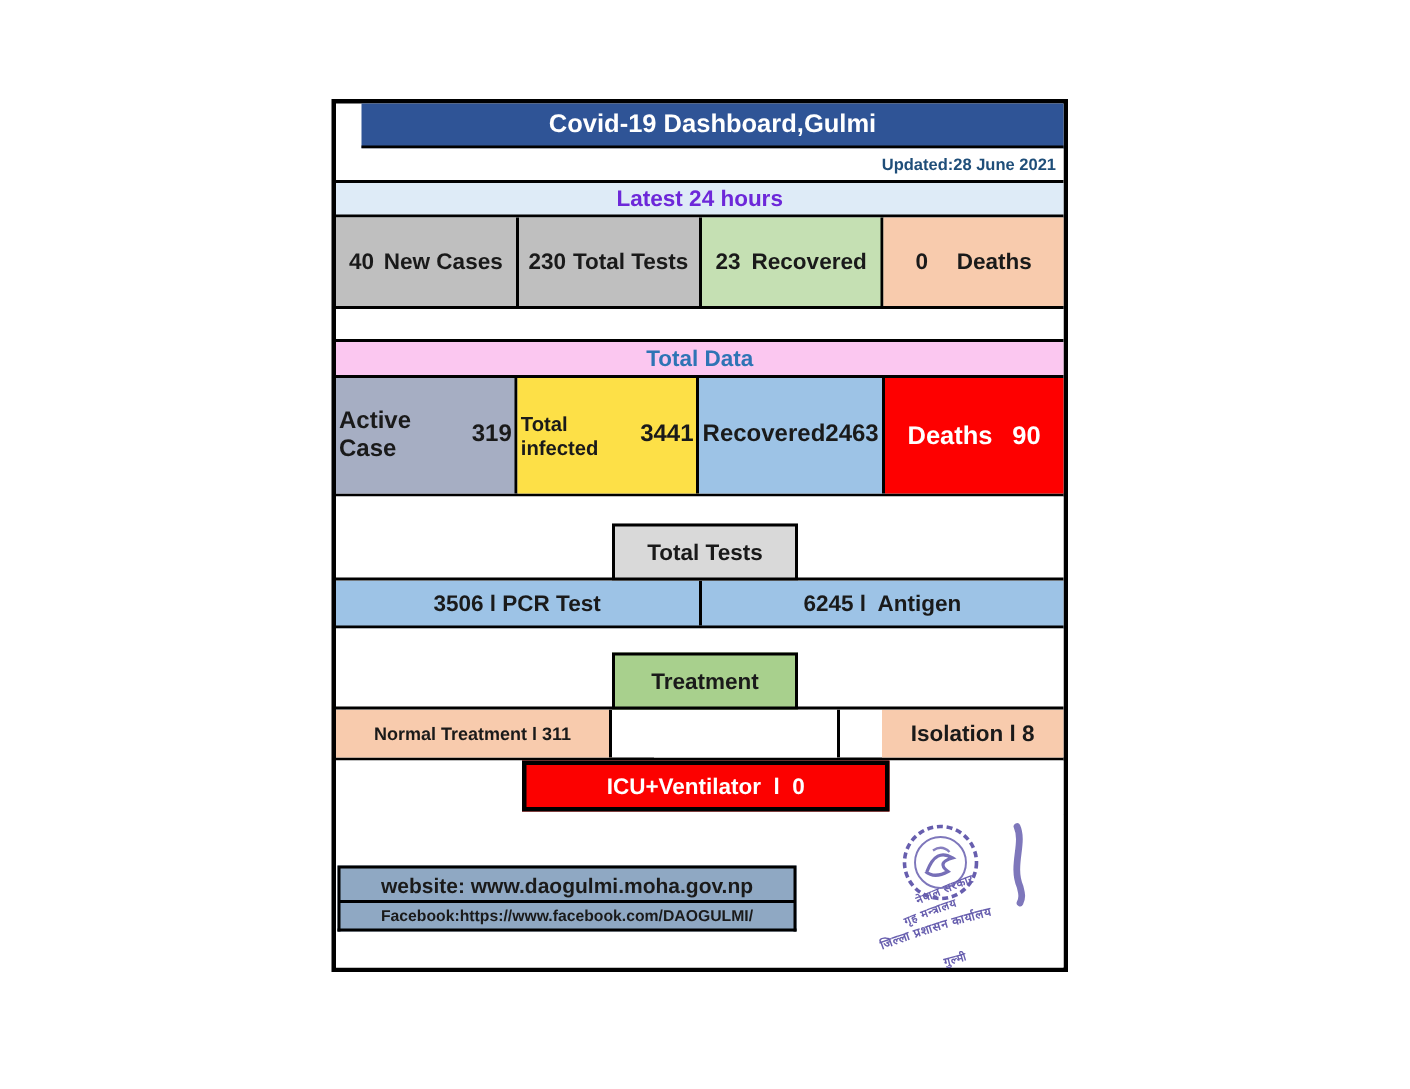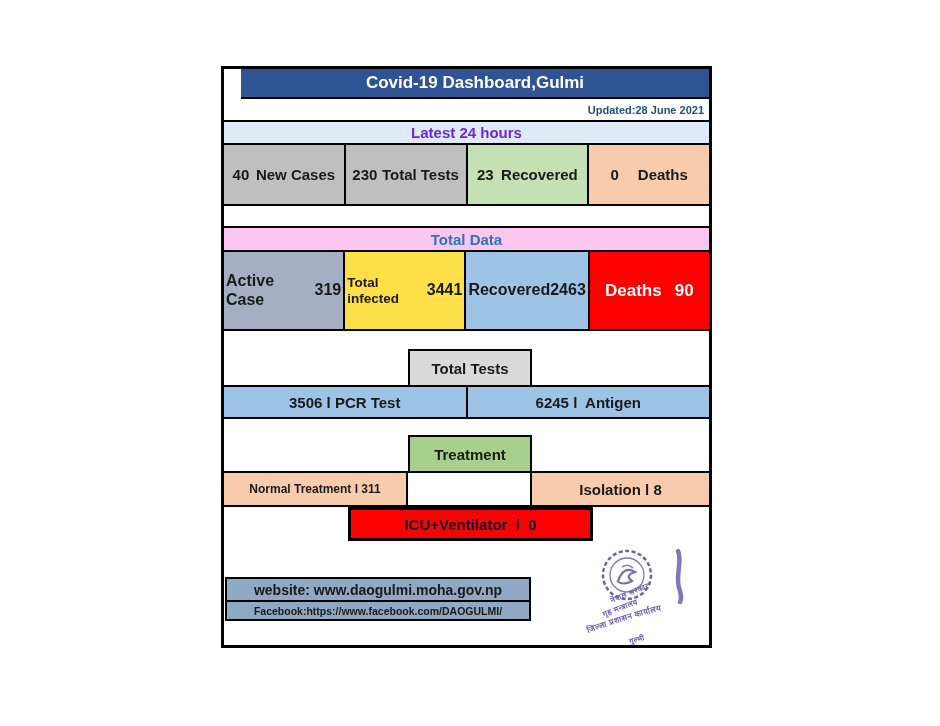--- a/index.html
+++ b/index.html
@@ -45,29 +45,29 @@
     border: 2px solid #000; display: flex; align-items: center; justify-content: center;
     font-size: 15px; z-index: 2; }
   .tests-box { background: #D9D9D9; }
   .treat-box { background: #A8D08D; }
 
   .tests-row { height: 32px; background: #9DC3E6; display: flex; border-bottom: 2px solid #000; font-size: 15px; }
   .tests-row .half { flex: 1; display: flex; align-items: center; justify-content: center; white-space: pre; }
   .tests-row .half:first-child { border-right: 2px solid #000; }
 
   .treatment-area { height: 54px; position: relative; background: #fff; border-bottom: 2px solid #000; text-align: right; }
-  .treatment-row { height: 34px; display: flex; border-bottom: 2px solid #000; }
+  .treatment-row { height: 34px; display: flex; border-bottom: 2px solid #000; gap: 28px; }
   .treat-cell { display: flex; align-items: center; justify-content: center; white-space: pre; }
   .normal-cell { width: 184px; background: #F8CBAD; font-size: 12px; border-right: 2px solid #000; }
   .mid-cell { width: 124px; background: #fff; border-right: 2px solid #000; }
   .isolation-cell { flex: 1; background: #F8CBAD; font-size: 15px; }
 
   .icu-row { height: 36px; position: relative; background: #fff; }
   .icu-bar { position: absolute; left: 124px; top: 0; width: 245px; height: 34px;
-    background: #FC0100; border: 3px solid #000; color: #0f172a; font-size: 15px;
+    background: #FC0100; border: 3px solid #000; color: #ffffff; font-size: 15px;
     display: flex; align-items: center; justify-content: center; white-space: pre; }
 
   .footer { flex: 1; position: relative; background: #fff; padding-left: 48px; }
   .links { position: absolute; left: 1px; top: 34px; }
   .website-box { width: 306px; height: 25px; background: #8FA8C3; border: 2px solid #000;
     display: flex; align-items: center; justify-content: center; font-size: 14px; }
   .facebook-box { width: 306px; height: 19px; background: #8FA8C3; border: 2px solid #000; border-top: none;
     display: flex; align-items: center; justify-content: center; font-size: 10.5px; }
 
   .stamp { position: absolute; left: 358px; top: 4px; width: 122px; height: 100px; }

